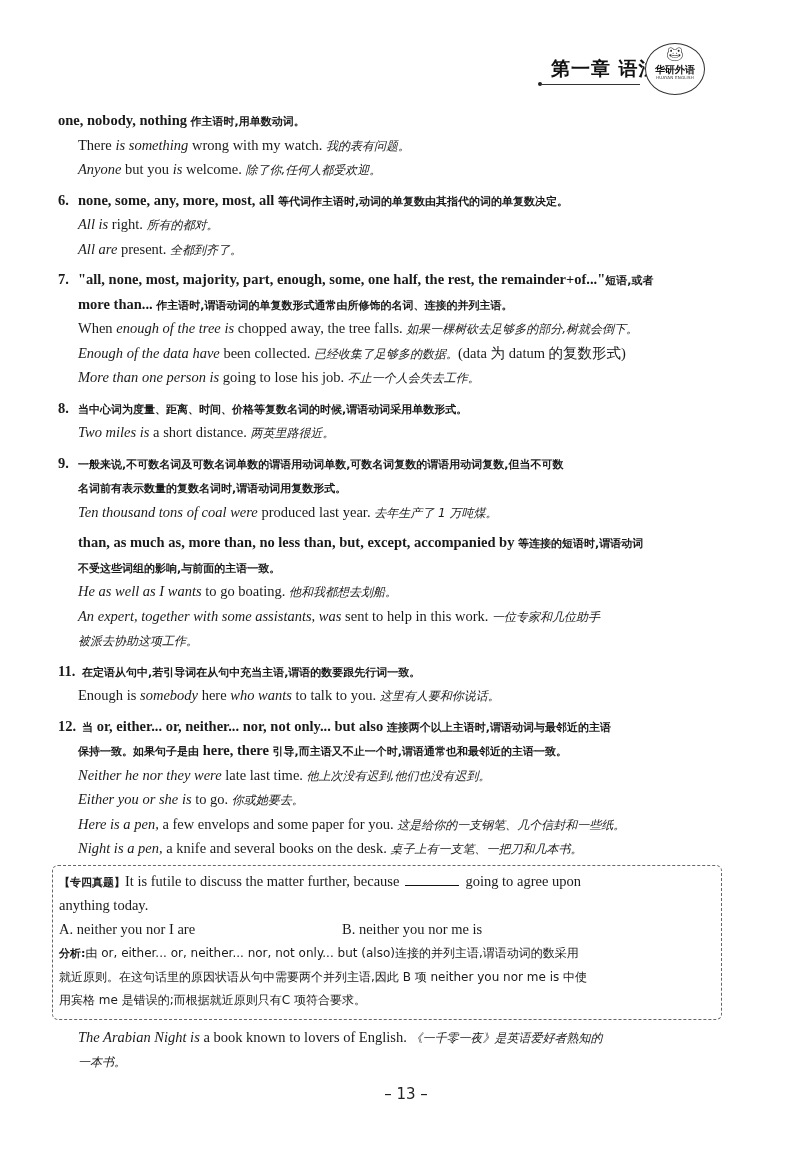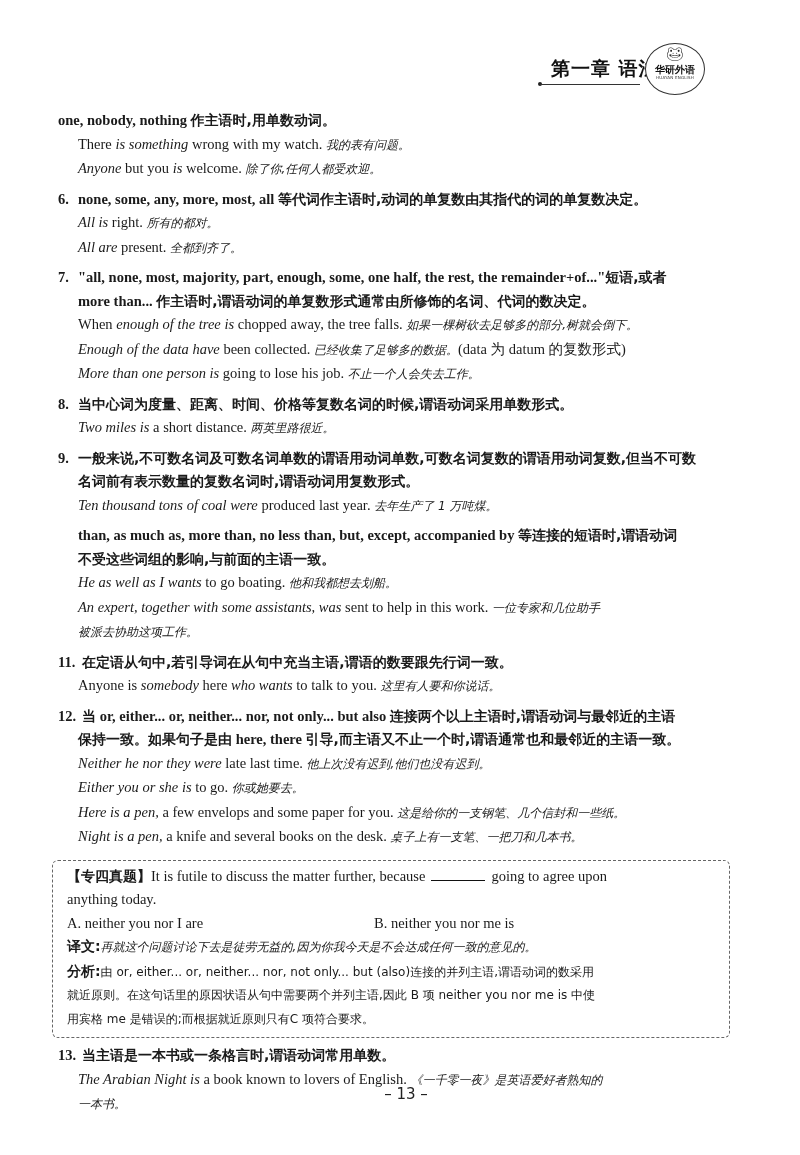--- a/index.html
+++ b/index.html
@@ -21,29 +21,29 @@
   .logo-frog { font-size: 14px; line-height: 18px; margin-top: 2px; color: #222; }
   .logo-text { font-size: 10px; font-weight: bold; font-family: Liberation Serif, serif; line-height: 11px; color: #111; }
   .logo-sub { font-size: 4px; line-height: 5px; font-family: "DejaVu Sans", sans-serif; color: #333; letter-spacing: 0.2px; }
 
   .content { position: absolute; left: 58px; top: 109px; width: 660px; font-size: 14.5px; line-height: 23.5px; }
   .line { white-space: nowrap; }
   .indent { padding-left: 20px; }
   .b { font-weight: bold; margin-top: 30px; }
   .i { font-style: italic; }
   .zh { font-family: "DejaVu Sans", sans-serif; font-size: 12px; }
-  .zh-b { font-family: "DejaVu Sans", sans-serif; font-size: 14px; font-weight: bold; }
+  .zh-b { font-family: "DejaVu Sans", sans-serif; font-size: 11px; font-weight: bold; }
   .num { font-weight: bold; display: inline-block; width: 20px; }
   .num2 { font-weight: bold; display: inline-block; width: 24px; }
   .gap { height: 6px; }
   .exam-box {
-    margin: 10px 0 6px -6px; width: 652px; border: 1px dashed #666; border-radius: 6px;
-    padding: 4px 10px 6px 14px;
+    margin: 3px 0 6px -6px; width: 652px; border: 1px dashed #666; border-radius: 6px;
+    padding: 4px 10px 6px 6px;
   }
-  .opt-row { display: flex; gap: 24px; }
+  .opt-row { display: flex; }
   .opt { width: 283px; }
   .blank { display: inline-block; width: 54px; border-bottom: 1.5px solid #111; margin: 0 6px; height: 14px; vertical-align: baseline; }
   .footer { position: absolute; left: 0; top: 1085px; width: 800px; text-align: center; font-family: "DejaVu Sans", sans-serif; font-size: 15px; color: #222; padding-left: 6px; }
 </style>
 </head>
 <body>
 
 <div class="header">
   <div class="header-title">第一章 语法</div>
   <div class="header-rule-dot"></div>
@@ -79,21 +79,21 @@
   <div class="line indent">
     <span class="i">All are</span><span> present. </span><span class="zh i">全都到齐了。</span>
   </div>
   <div class="gap"></div>
 
   <div class="line">
     <span class="num">7.</span><span class="b">"all, none, most, majority, part, enough, some, one half, the rest, the remainder+of..."</span><span class="zh-b">短语,或者</span>
   </div>
   <div class="line indent">
     <span class="b">more than...</span>
-    <span class="zh-b">作主语时,谓语动词的单复数形式通常由所修饰的名词、代词的数决定。</span>
+    <span class="zh-b">作主语时,谓语动词的单复数形式通常由所修饰的名词、连接的并列主语。</span>
   </div>
   <div class="line indent">
     <span>When </span><span class="i">enough of the tree is</span><span> chopped away, the tree falls. </span><span class="zh i">如果一棵树砍去足够多的部分,树就会倒下。</span>
   </div>
   <div class="line indent">
     <span class="i">Enough of the data have</span><span> been collected. </span><span class="zh i">已经收集了足够多的数据。</span><span>(data 为 datum 的复数形式)</span>
   </div>
   <div class="line indent">
     <span class="i">More than one person is</span><span> going to lose his job. </span><span class="zh i">不止一个人会失去工作。</span>
   </div>
@@ -133,21 +133,21 @@
   </div>
   <div class="line indent">
     <span class="zh i">被派去协助这项工作。</span>
   </div>
   <div class="gap"></div>
 
   <div class="line">
     <span class="num2">11.</span><span class="zh-b">在定语从句中,若引导词在从句中充当主语,谓语的数要跟先行词一致。</span>
   </div>
   <div class="line indent">
-    <span>Anyone is </span><span class="i">somebody</span><span> here </span><span class="i">who wants</span><span> to talk to you. </span><span class="zh i">这里有人要和你说话。</span>
+    <span>Enough is </span><span class="i">somebody</span><span> here </span><span class="i">who wants</span><span> to talk to you. </span><span class="zh i">这里有人要和你说话。</span>
   </div>
   <div class="gap"></div>
 
   <div class="line">
     <span class="num2">12.</span><span class="zh-b">当</span>
     <span class="b">or, either... or, neither... nor, not only... but also</span>
     <span class="zh-b">连接两个以上主语时,谓语动词与最邻近的主语</span>
   </div>
   <div class="line indent">
     <span class="zh-b">保持一致。如果句子是由</span>
@@ -170,32 +170,26 @@
   <div class="exam-box">
     <div class="line">
       <span class="zh-b">【专四真题】</span><span>It is futile to discuss the matter further, because</span><span class="blank"></span><span>going to agree upon</span>
     </div>
     <div class="line">anything today.</div>
     <div class="opt-row">
       <div class="opt">A. neither you nor I are</div>
       <div class="opt">B. neither you nor me is</div>
     </div>
     <div class="line">
-      <span class="zh-b">译文:</span><span class="zh i">再就这个问题讨论下去是徒劳无益的,因为你我今天是不会达成任何一致的意见的。</span>
-    </div>
-    <div class="line">
       <span class="zh-b">分析:</span><span class="zh">由 or, either... or, neither... nor, not only... but (also)连接的并列主语,谓语动词的数采用</span>
     </div>
     <div class="line zh">就近原则。在这句话里的原因状语从句中需要两个并列主语,因此 B 项 neither you nor me is 中使</div>
     <div class="line zh">用宾格 me 是错误的;而根据就近原则只有C 项符合要求。</div>
   </div>
 
-  <div class="line">
-    <span class="num2">13.</span><span class="zh-b">当主语是一本书或一条格言时,谓语动词常用单数。</span>
-  </div>
   <div class="line indent">
     <span class="i">The Arabian Night is</span><span> a book known to lovers of English. </span><span class="zh i">《一千零一夜》是英语爱好者熟知的</span>
   </div>
   <div class="line indent">
     <span class="zh i">一本书。</span>
   </div>
 
 </div>
 
 <div class="footer">– 13 –</div>

